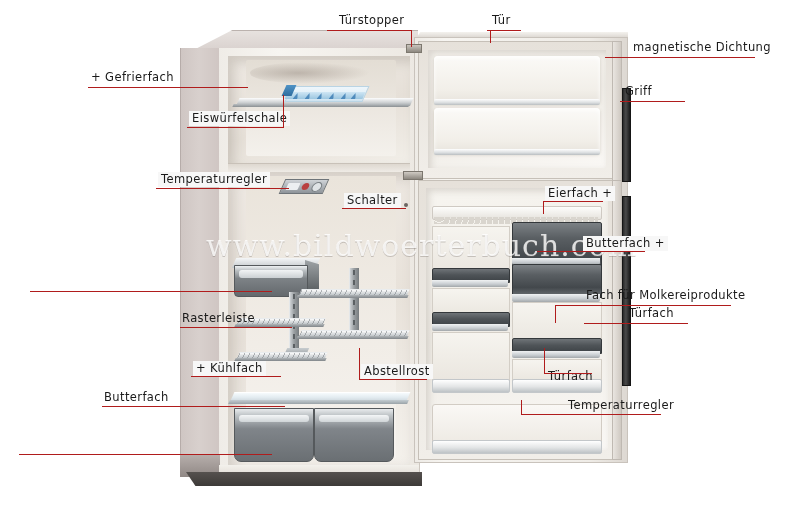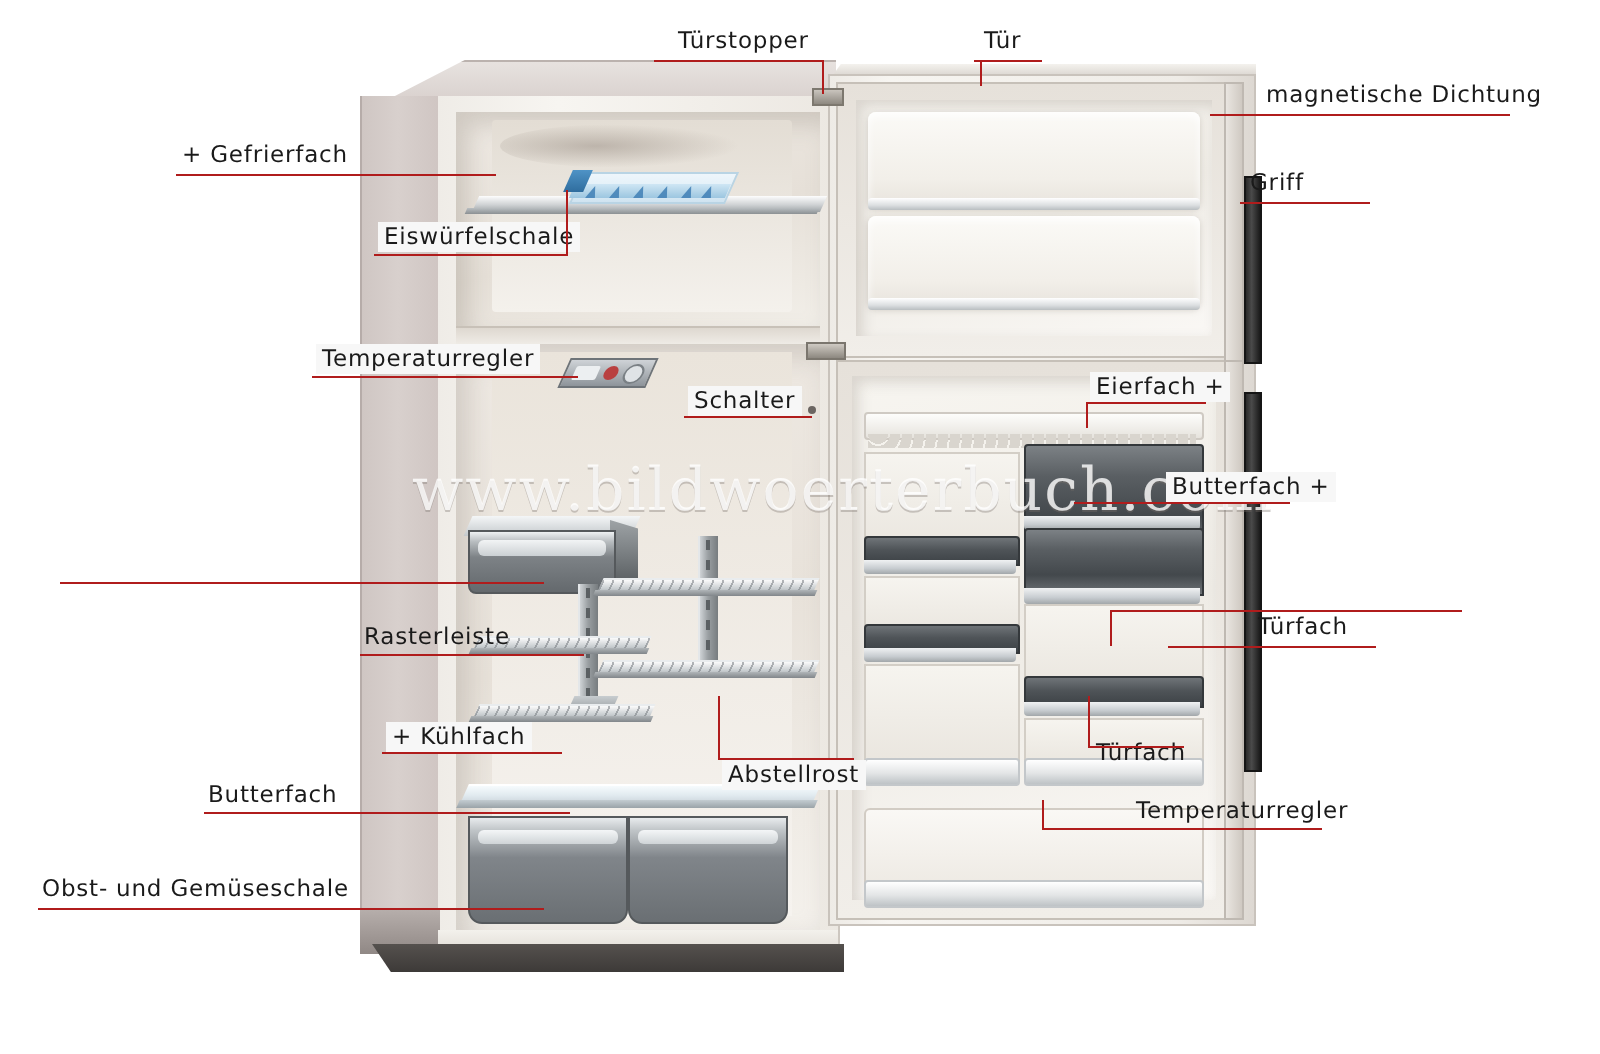--- a/index.html
+++ b/index.html
@@ -505,40 +505,40 @@
   <div class="rule v" style="left:543px;top:201px;height:13px;"></div>
 
   <div class="label boxed" style="left:583px;top:236px;">Butterfach +</div>
   <div class="rule h" style="left:537px;top:251px;width:108px;"></div>
 
   <div class="rule h" style="left:30px;top:291px;width:242px;"></div>
 
   <div class="label" style="left:182px;top:312px;">Rasterleiste</div>
   <div class="rule h" style="left:180px;top:327px;width:112px;"></div>
 
+  <div class="label" style="left:586px;top:289px;">Fach für Molkereiprodukte</div>
   <div class="rule h" style="left:555px;top:305px;width:176px;"></div>
   <div class="rule v" style="left:555px;top:305px;height:18px;"></div>
 
   <div class="label" style="left:629px;top:307px;">Türfach</div>
   <div class="rule h" style="left:584px;top:323px;width:104px;"></div>
 
   <div class="label boxed" style="left:193px;top:361px;">+ Kühlfach</div>
   <div class="rule h" style="left:191px;top:376px;width:90px;"></div>
 
-  <div class="label boxed" style="left:361px;top:364px;margin-top:16px;">Abstellrost</div>
+  <div class="label boxed" style="left:361px;top:364px;">Abstellrost</div>
   <div class="rule h" style="left:359px;top:379px;width:68px;"></div>
   <div class="rule v" style="left:359px;top:348px;height:31px;"></div>
 
   <div class="label" style="left:548px;top:370px;">Türfach</div>
   <div class="rule h" style="left:544px;top:373px;width:48px;"></div>
   <div class="rule v" style="left:544px;top:348px;height:25px;"></div>
 
   <div class="label" style="left:104px;top:391px;">Butterfach</div>
   <div class="rule h" style="left:102px;top:406px;width:183px;"></div>
 
   <div class="label" style="left:568px;top:399px;">Temperaturregler</div>
   <div class="rule h" style="left:521px;top:414px;width:140px;"></div>
   <div class="rule v" style="left:521px;top:400px;height:14px;"></div>
 
-  <div class="label" style="left:21px;top:438px;">Obst- und Gemüseschale</div>
   <div class="rule h" style="left:19px;top:454px;width:253px;"></div>
 
 </div>
 
 </body></html>

